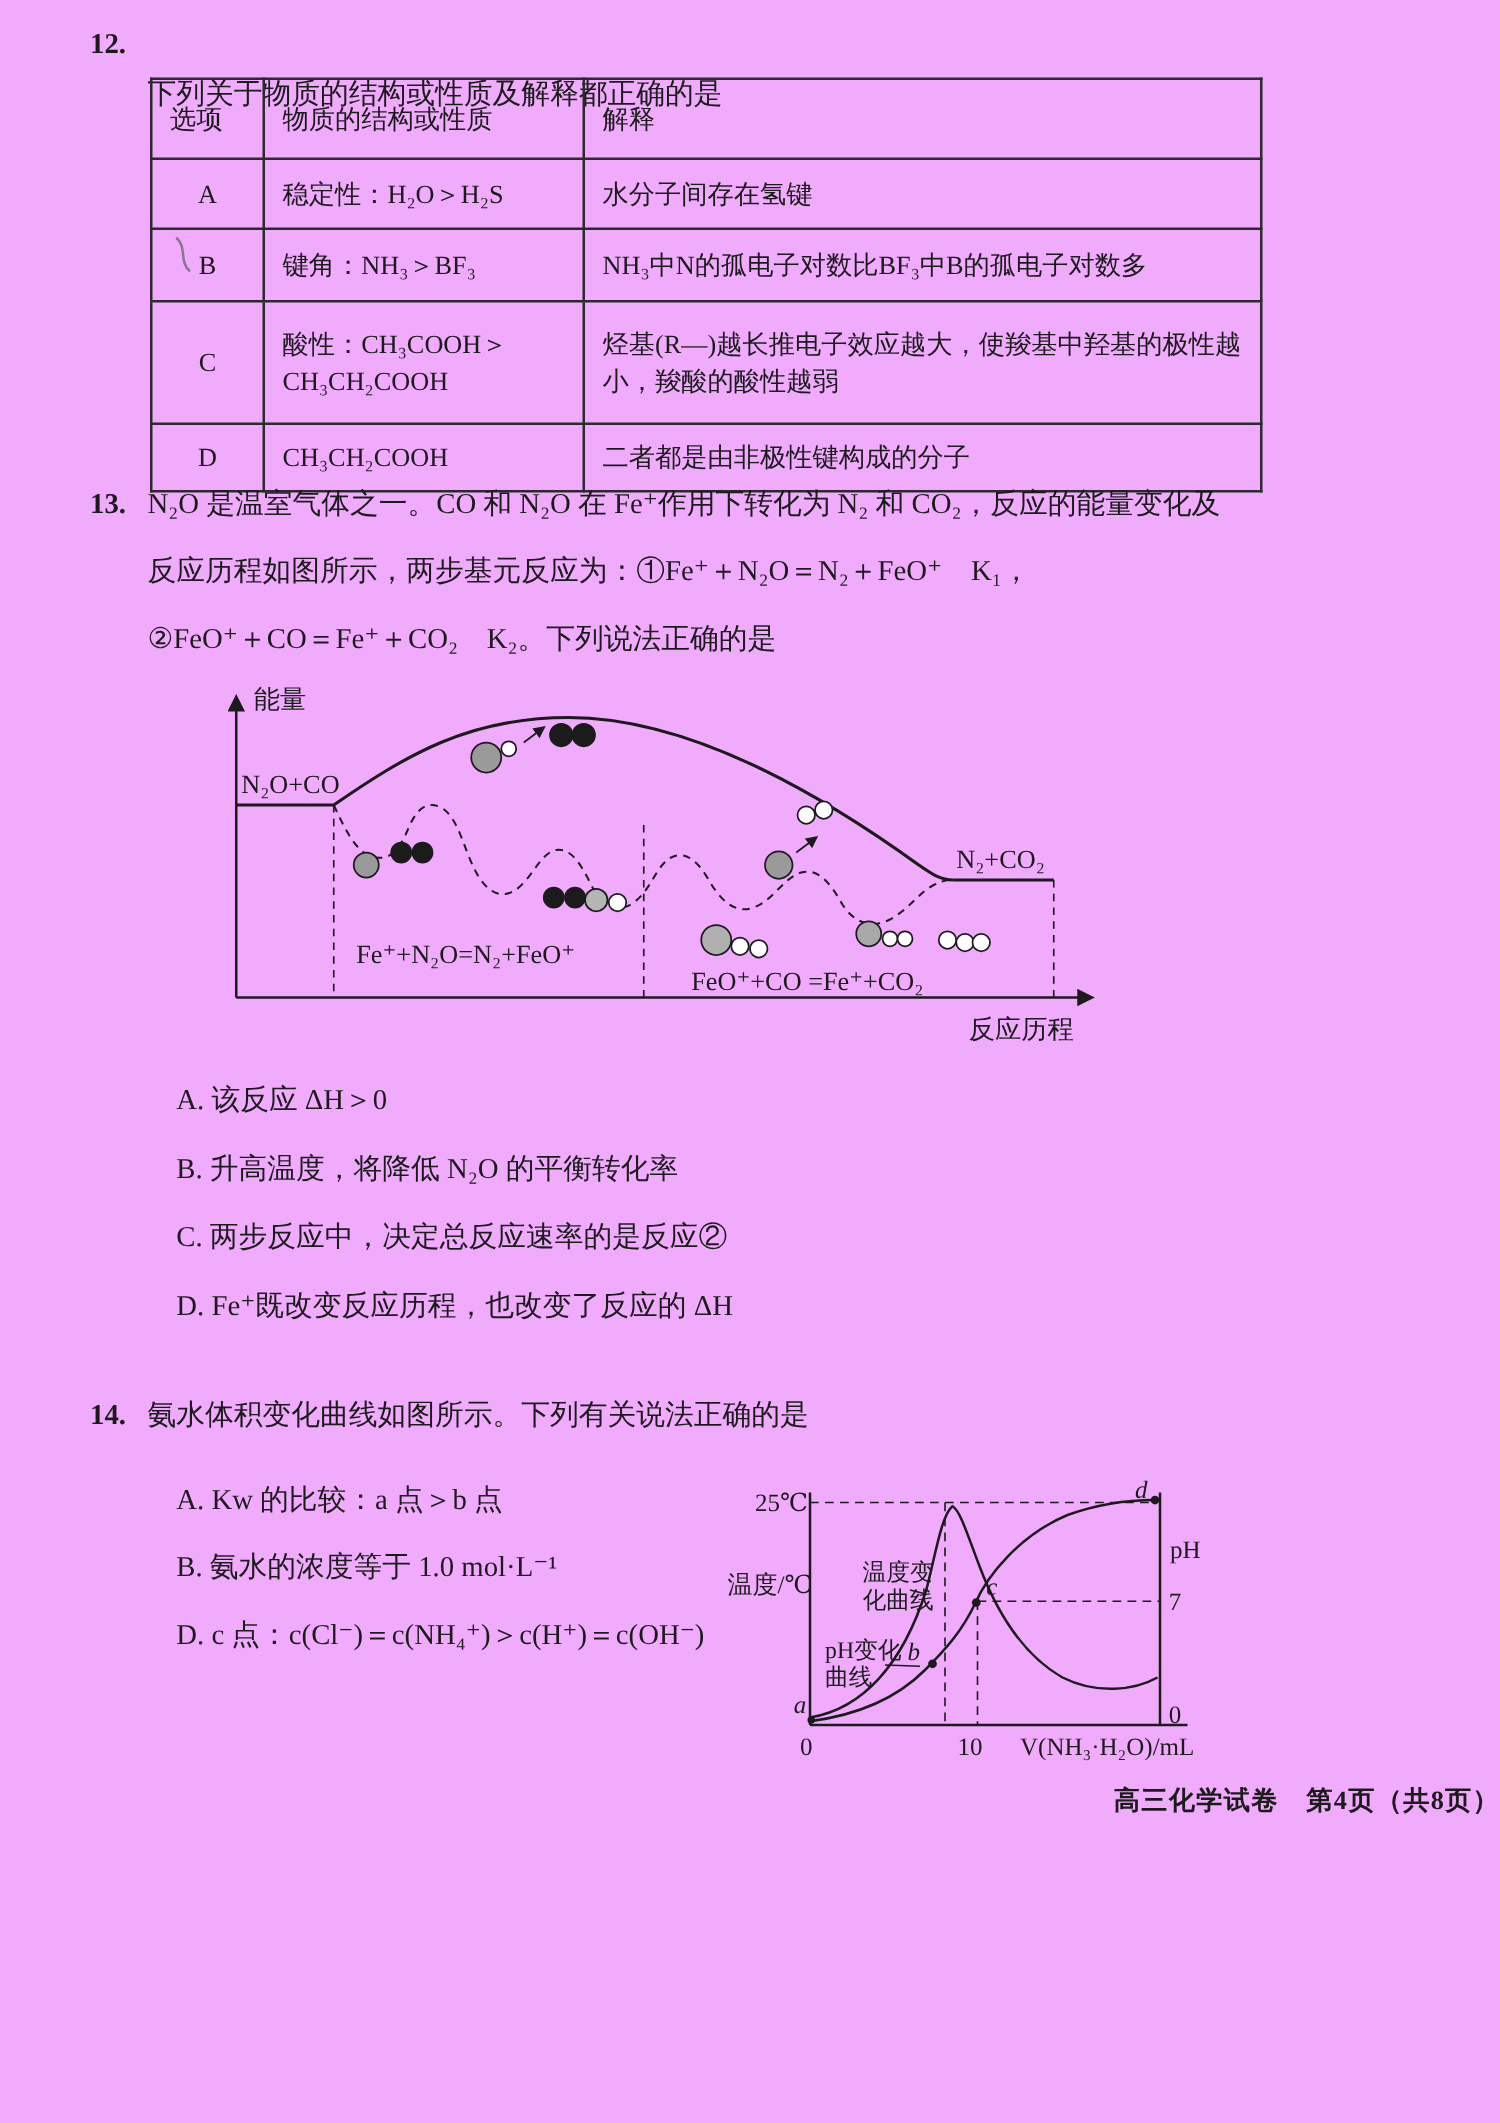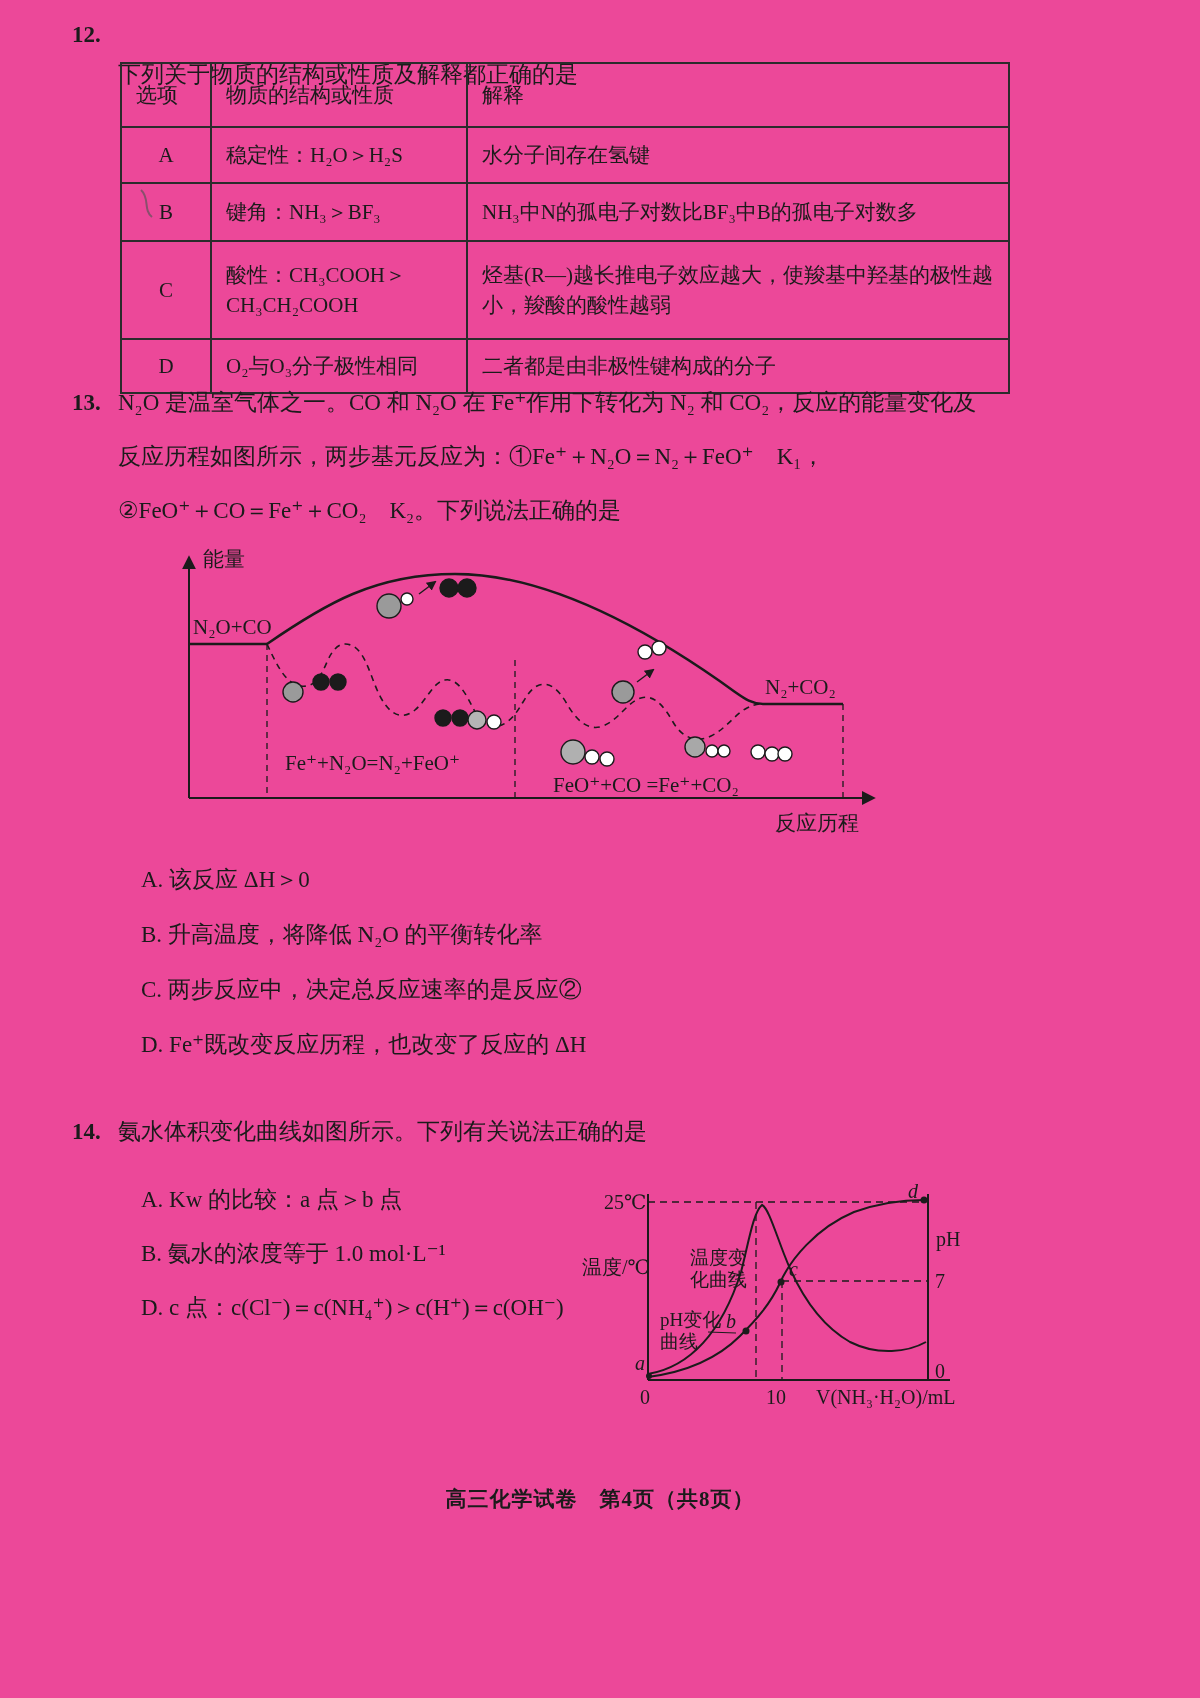--- a/index.html
+++ b/index.html
@@ -2,21 +2,21 @@
 <html><head>
 <meta charset="utf-8">
 <style>
   html,body{margin:0;padding:0;}
   body{
     width:1200px;height:1698px;position:relative;
     background:#ffffff;
     font-family:"Liberation Serif","DejaVu Serif",serif;
     color:#1b1b1b;
   }
-  .page{position:absolute;inset:0;background:#ec4899;overflow:hidden;}
+  .page{position:absolute;inset:0;background:#f0abfc;overflow:hidden;}
 
   
   .question{position:absolute;left:72px;width:1060px;}
   .stem-row{display:flex;align-items:flex-start;}
   .qnum{flex:0 0 46px;font-size:23px;line-height:34px;font-weight:600;}
   .q13 .qnum,.q14 .qnum{line-height:54px;}
   .stem-single{font-size:23px;line-height:34px;margin-top:40px;}
   .stem-lines div{font-size:23px;line-height:54px;white-space:nowrap;}
 
   
@@ -31,21 +31,21 @@
 
   
   .energy-fig{position:absolute;left:175px;top:542px;}
   .titration-fig{position:absolute;left:578px;top:1180px;}
   svg text{font-family:"Liberation Serif","DejaVu Serif",serif;fill:#1b1b1b;}
   .dl{font-size:21px;}
   .dl-sm{font-size:19px;}
   .pt{font-size:20px;font-style:italic;}
   .tick{font-size:20px;}
 
-  .footer{position:absolute;top:1485px;left:0;width:100%;text-align:center;font-size:21px;font-weight:600;letter-spacing:1px;}
+  .footer{position:absolute;top:1426px;left:0;width:100%;text-align:right;font-size:21px;font-weight:600;letter-spacing:1px;}
 
   .pen-mark{position:absolute;left:136px;top:186px;}
 </style>
 </head>
 <body>
 
 <div class="page">
 
   <section class="question" style="top:18px">
     <div class="stem-row">
@@ -76,21 +76,21 @@
       <td>键角：NH₃＞BF₃</td>
       <td>NH₃中N的孤电子对数比BF₃中B的孤电子对数多</td>
     </tr>
     <tr class="h-c">
       <td class="opt">C</td>
       <td>酸性：CH₃COOH＞CH₃CH₂COOH</td>
       <td>烃基(R—)越长推电子效应越大，使羧基中羟基的极性越小，羧酸的酸性越弱</td>
     </tr>
     <tr class="h-d">
       <td class="opt">D</td>
-      <td>O₂与O₃分子极性相同</td>
+      <td>CH₃CH₂COOH</td>
       <td>二者都是由非极性键构成的分子</td>
     </tr>
   </tbody>
     </table>
 
   <svg class="pen-mark" width="24" height="36">
     <path d="M5,4 C14,12 7,24 16,31" stroke="#555" stroke-width="2" fill="none" opacity="0.65"></path>
   </svg>
 
   <section class="question q13" style="top:376px">

